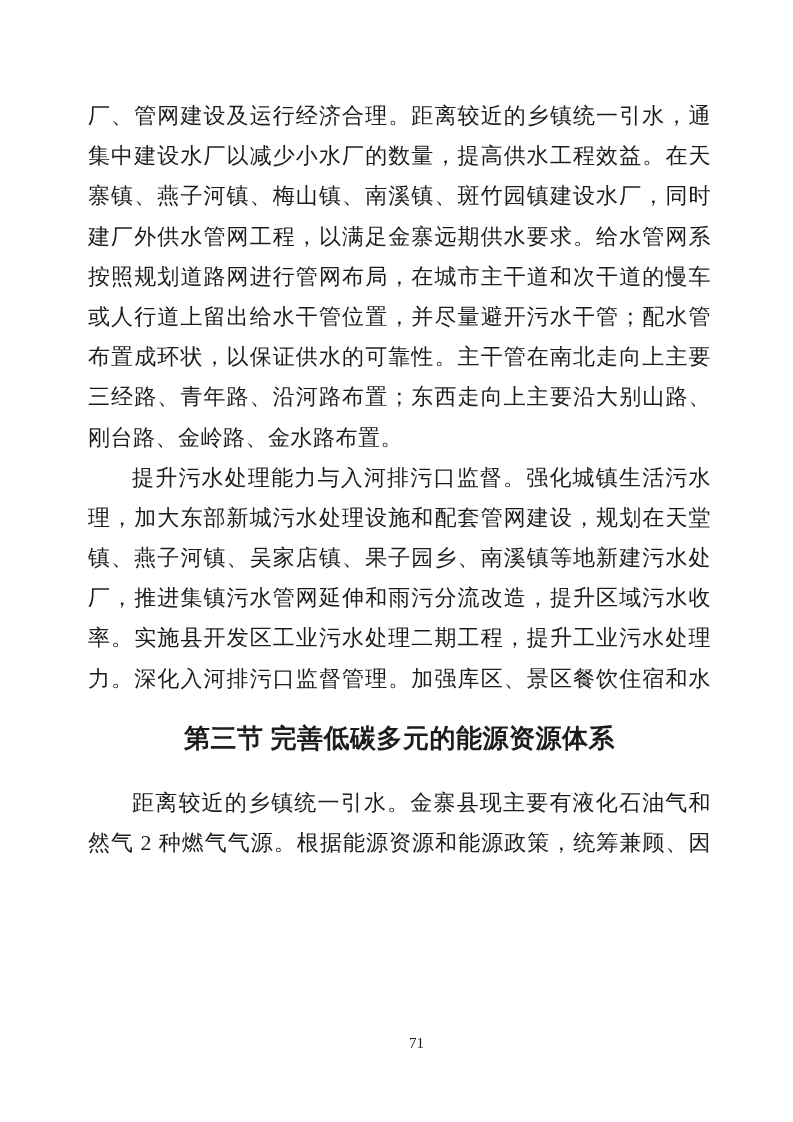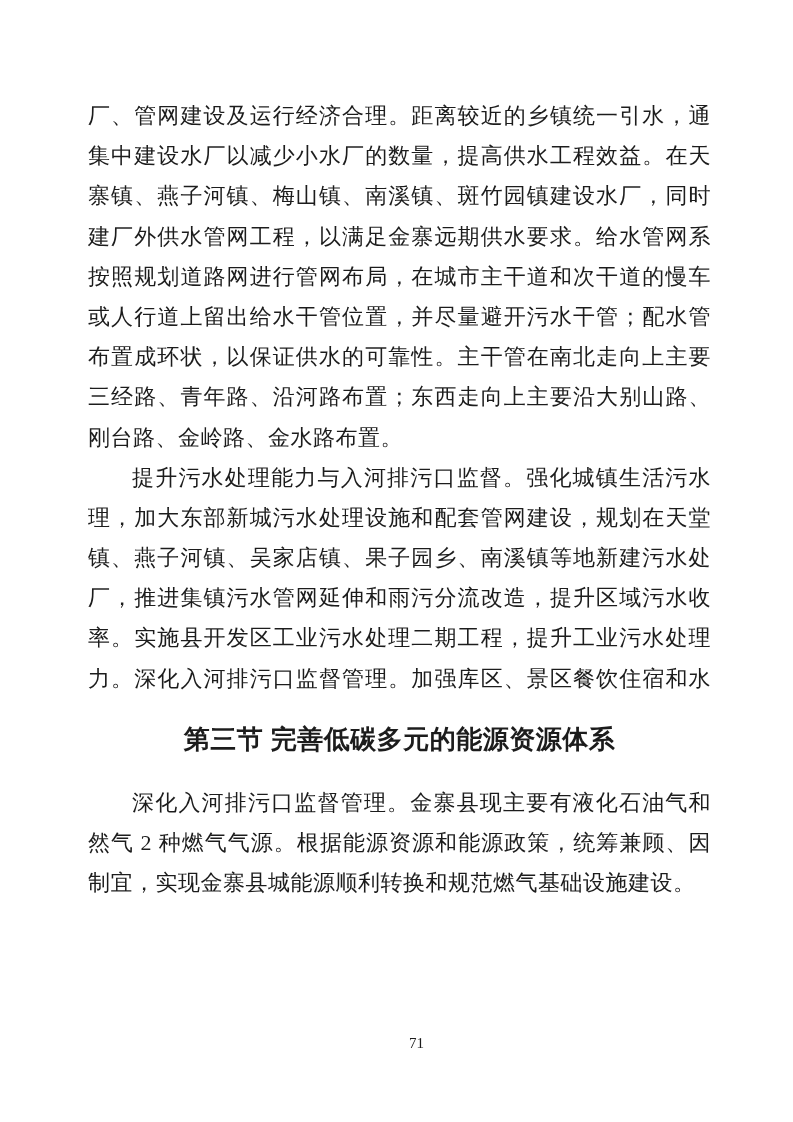--- a/index.html
+++ b/index.html
@@ -39,21 +39,21 @@
     text-align: center;
     text-align-last: left;
   }
   .text-line.indent {
     padding-left: 44px;
   }
   .bold-lead {
     font-weight: normal;
   }
   .section-heading {
-    font-family: Liberation Sans, sans-serif;
+    font-family: Liberation Serif, serif;
     font-weight: bold;
     font-size: 26px;
     line-height: 40px;
     height: 40px;
     text-align: center;
     margin-top: 20px;
     margin-bottom: 24px;
     letter-spacing: 0.5px;
   }
   .page-number {
@@ -87,19 +87,18 @@
       <div class="paragraph">
         <div class="text-line indent"><span class="bold-lead">提升污水处理能力与入河排污口监督。</span><span class="body-text">强化城镇生活污水治</span></div>
         <div class="text-line"><span class="body-text">理，加大东部新城污水处理设施和配套管网建设，规划在天堂寨</span></div>
         <div class="text-line"><span class="body-text">镇、燕子河镇、吴家店镇、果子园乡、南溪镇等地新建污水处理</span></div>
         <div class="text-line"><span class="body-text">厂，推进集镇污水管网延伸和雨污分流改造，提升区域污水收集</span></div>
         <div class="text-line"><span class="body-text">率。实施县开发区工业污水处理二期工程，提升工业污水处理能</span></div>
         <div class="text-line"><span class="body-text">力。深化入河排污口监督管理。加强库区、景区餐饮住宿和水域</span></div>
       </div>
       <div class="section-heading">第三节 完善低碳多元的能源资源体系</div>
       <div class="paragraph">
-        <div class="text-line indent"><span class="bold-lead">深化入河排污口监督管理。</span><span class="body-text">金寨县现主要有液化石油气和天</span></div>
+        <div class="text-line indent"><span class="bold-lead">距离较近的乡镇统一引水。</span><span class="body-text">金寨县现主要有液化石油气和天</span></div>
         <div class="text-line"><span class="body-text">然气 2 种燃气气源。根据能源资源和能源政策，统筹兼顾、因地</span></div>
-        <div class="text-line last"><span class="body-text">制宜，实现金寨县城能源顺利转换和规范燃气基础设施建设。</span></div>
       </div>
     </div>
   <div class="page-number">71</div>
 </div>
 
 </body></html>

